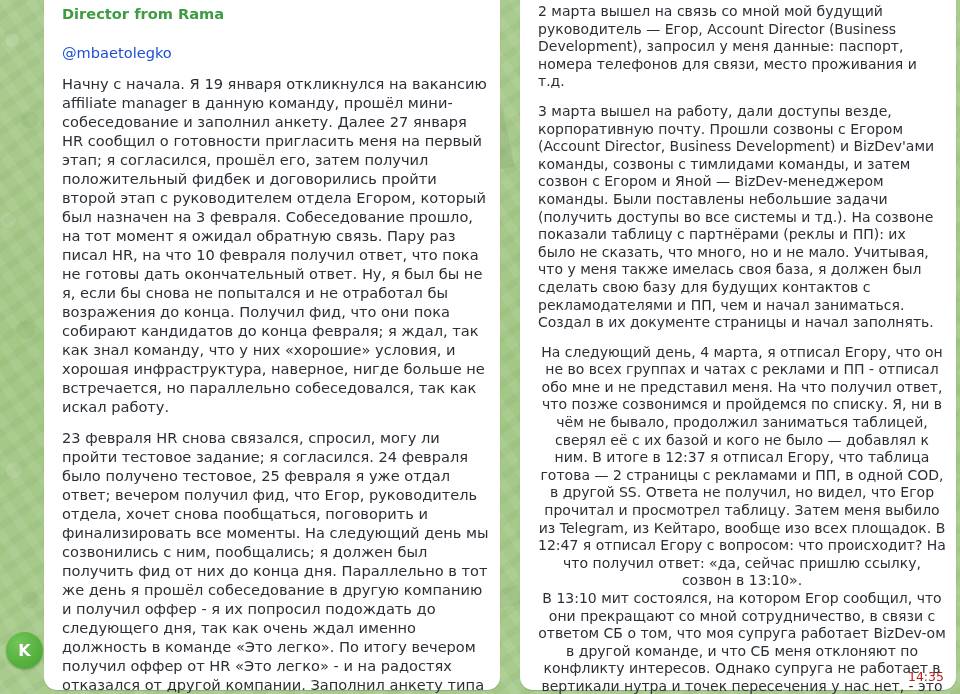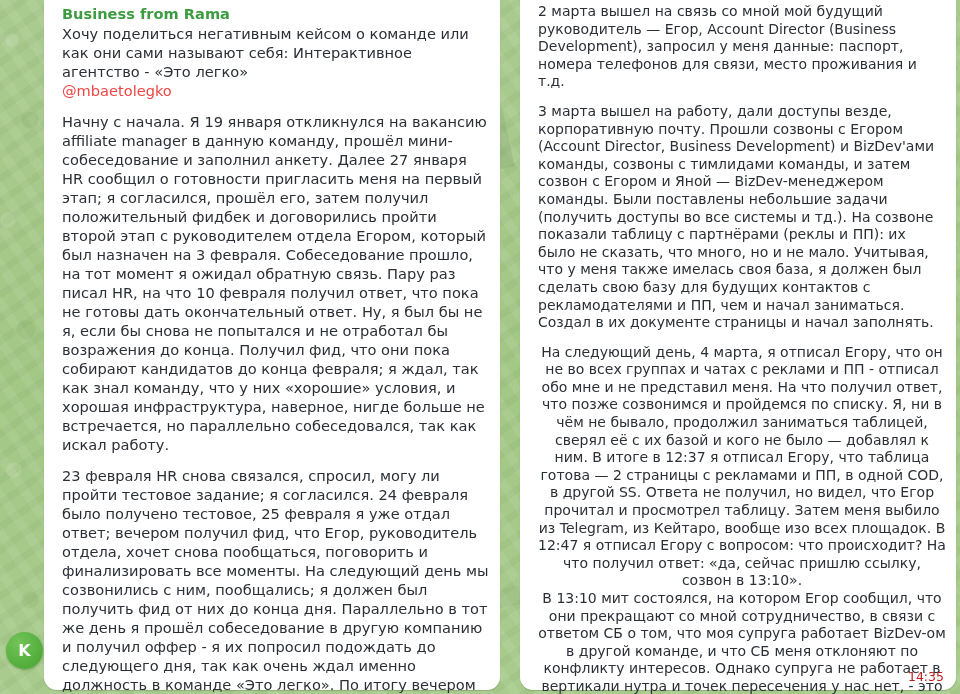--- a/index.html
+++ b/index.html
@@ -38,21 +38,21 @@
   .left .msg-inner{padding:4px 10px 6px 18px;font-size:14.6px;line-height:19px;}
   .right .msg-inner{padding:3px 10px 6px 18px;font-size:14px;line-height:17.6px;}
 
   .fwd{
     color:#3d9c42;font-weight:bold;font-size:14.6px;line-height:19px;
     margin:0 0 1px 0;cursor:pointer;
   }
   p.para{margin:0 0 12px 0;}
   p.para.last{margin-bottom:0;}
   p.para.tight{margin:0;text-align:center;}
-  .mention{color:#ef4444;text-decoration:none;display:inline-block;cursor:pointer;}
+  .mention{color:#1d4ed8;text-decoration:none;display:inline-block;cursor:pointer;}
 
   .timestamp{
     position:absolute;right:12px;bottom:6px;
     color:#b91c1c;font-size:12.5px;line-height:14px;
   }
 
   .avatar{
     position:absolute;left:6px;top:632px;width:37px;height:37px;border-radius:50%;
     background:radial-gradient(circle at 35% 30%, #74c45a 0%, #55b03e 60%, #47a333 100%);
     color:#ffffff;font-weight:bold;font-size:16px;
@@ -84,22 +84,22 @@
       <span style="left: 290px; top: 420px; font-size: 150px; opacity: 0.05; transform: rotate(-12deg);">Е</span>
       <span style="left: 590px; top: 370px; font-size: 150px; opacity: 0.05; transform: rotate(-12deg);">З</span>
       <span style="left: 810px; top: 470px; font-size: 140px; opacity: 0.05; transform: rotate(-12deg);">И</span>
       <span style="left: 500px; top: 555px; font-size: 130px; opacity: 0.05; transform: rotate(-12deg);">Т</span>
       <span style="left: 200px; top: 180px; font-size: 120px; opacity: 0.04; transform: rotate(-12deg);">К</span>
       <span style="left: 560px; top: 215px; font-size: 110px; opacity: 0.05; transform: rotate(-12deg);">С</span>
     </div>
 
   <div class="bubble left">
     <div class="msg-inner">
-      <div class="fwd">Business from Rama</div>
-      <p class="para"><span>Хочу поделиться негативным кейсом о команде или как они сами называют себя: Интерактивное агентство - «Это легко»</span><br><span class="mention">@mbaetolegko</span></p>
+      <div class="fwd">Director from Rama</div>
+      <p class="para"><br><span class="mention">@mbaetolegko</span></p>
       <p class="para">Начну с начала. Я 19 января откликнулся на вакансию affiliate manager в данную команду, прошёл мини-собеседование и заполнил анкету. Далее 27 января HR сообщил о готовности пригласить меня на первый этап; я согласился, прошёл его, затем получил положительный фидбек и договорились пройти второй этап с руководителем отдела Егором, который был назначен на 3 февраля. Собеседование прошло, на тот момент я ожидал обратную связь. Пару раз писал HR, на что 10 февраля получил ответ, что пока не готовы дать окончательный ответ. Ну, я был бы не я, если бы снова не попытался и не отработал бы возражения до конца. Получил фид, что они пока собирают кандидатов до конца февраля; я ждал, так как знал команду, что у них «хорошие» условия, и хорошая инфраструктура, наверное, нигде больше не встречается, но параллельно собеседовался, так как искал работу.</p>
       <p class="para last">23 февраля HR снова связался, спросил, могу ли пройти тестовое задание; я согласился. 24 февраля было получено тестовое, 25 февраля я уже отдал ответ; вечером получил фид, что Егор, руководитель отдела, хочет снова пообщаться, поговорить и финализировать все моменты. На следующий день мы созвонились с ним, пообщались; я должен был получить фид от них до конца дня. Параллельно в тот же день я прошёл собеседование в другую компанию и получил оффер - я их попросил подождать до следующего дня, так как очень ждал именно должность в команде «Это легко». По итогу вечером получил оффер от HR  «Это легко» - и на радостях отказался от другой компании. Заполнил анкету типа проверка СБ и подписал NDA. Договариваемся, что первый рабочий день будет 3 марта.</p>
     </div>
   </div>
 
   <div class="bubble right">
     <div class="msg-inner">
       <p class="para">2 марта вышел на связь со мной мой будущий руководитель — Егор, Account Director (Business Development), запросил у меня данные: паспорт, номера телефонов для связи, место проживания и т.д.</p>
       <p class="para">3 марта вышел на работу, дали доступы везде, корпоративную почту. Прошли созвоны с Егором (Account Director, Business Development) и BizDev'ами команды, созвоны с тимлидами команды, и затем созвон с Егором и Яной — BizDev-менеджером команды. Были поставлены небольшие задачи (получить доступы во все системы и тд.). На созвоне показали таблицу с партнёрами (реклы и ПП): их было не сказать, что много, но и не мало. Учитывая, что у меня также имелась своя база, я должен был сделать свою базу для будущих контактов с рекламодателями и ПП, чем и начал заниматься. Создал в их документе страницы и начал заполнять.</p>
       <p class="para tight">На следующий день, 4 марта, я отписал Егору, что он не во всех группах и чатах с реклами и ПП - отписал обо мне и не представил меня. На что получил ответ, что позже созвонимся и пройдемся по списку. Я, ни в чём не бывало, продолжил заниматься таблицей, сверял её с их базой и кого не было — добавлял к ним. В итоге в 12:37 я отписал Егору, что таблица готова — 2 страницы с рекламами и ПП, в одной COD, в другой SS. Ответа не получил, но видел, что Егор прочитал и просмотрел таблицу. Затем меня выбило из Telegram, из Кейтаро, вообще изо всех площадок. В 12:47 я отписал Егору с вопросом: что происходит? На что получил ответ: «да, сейчас пришлю ссылку, созвон в 13:10».</p>

